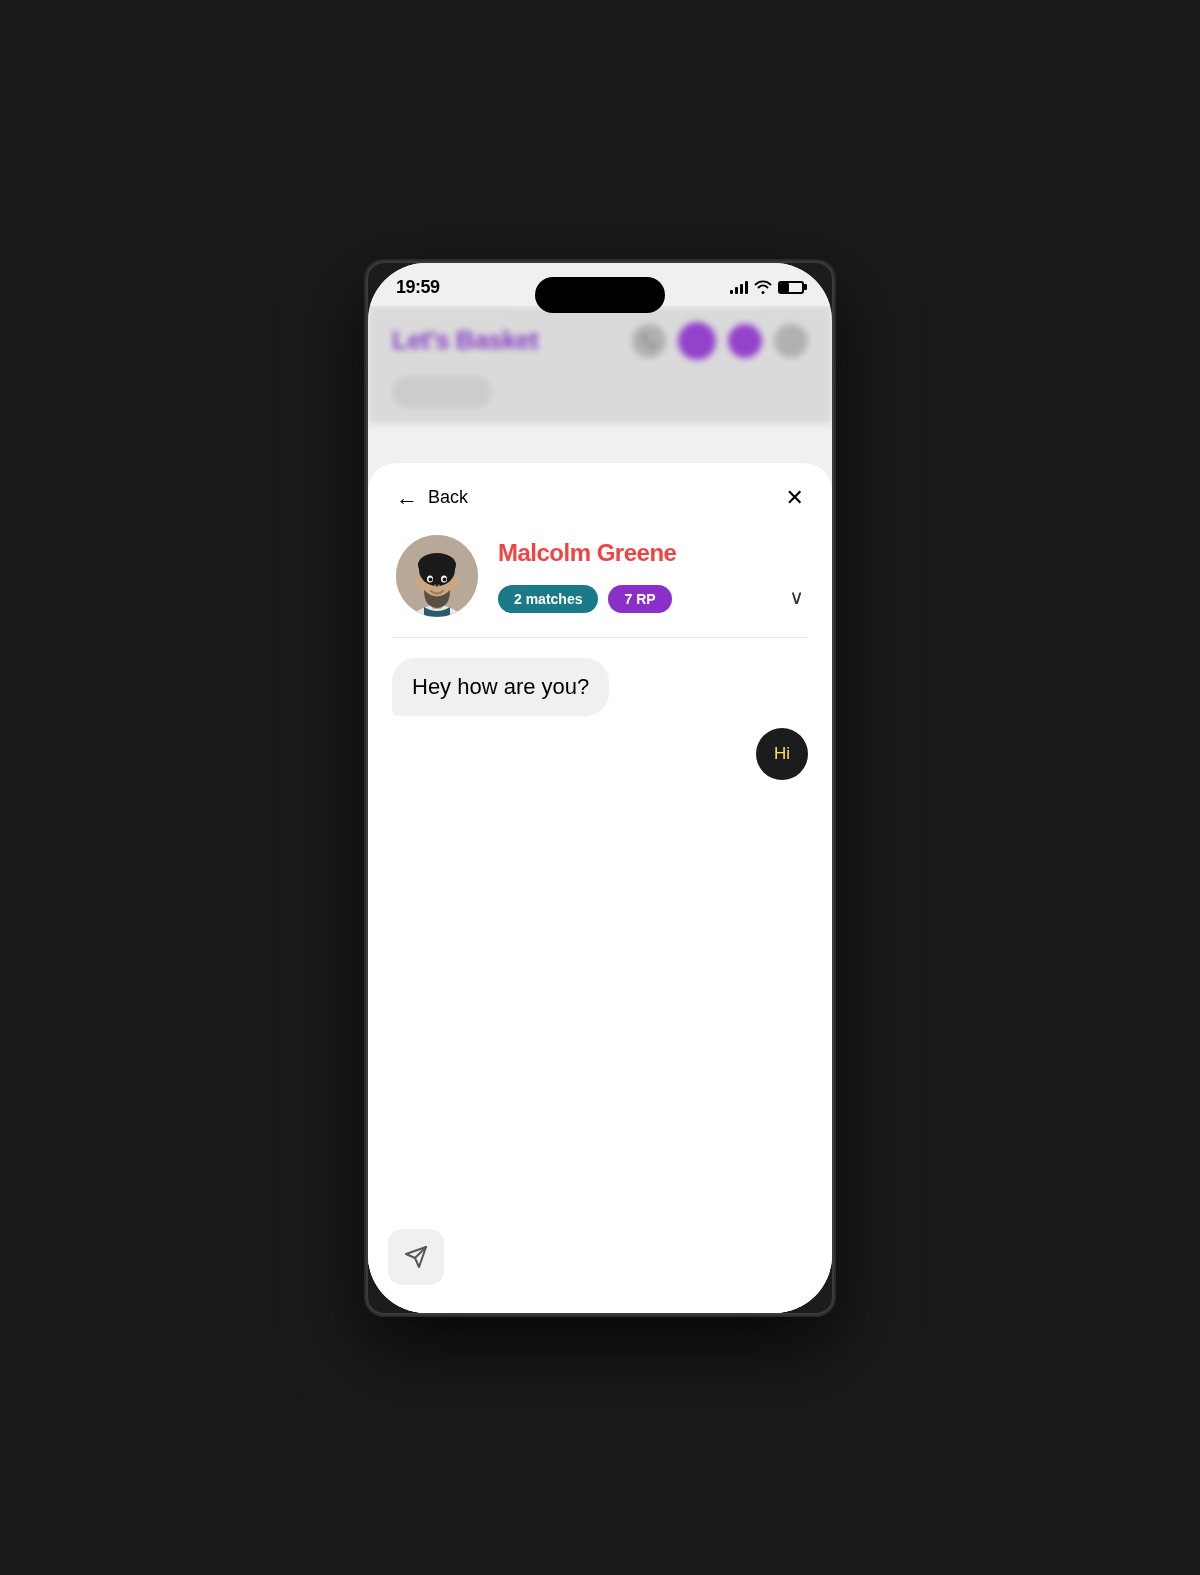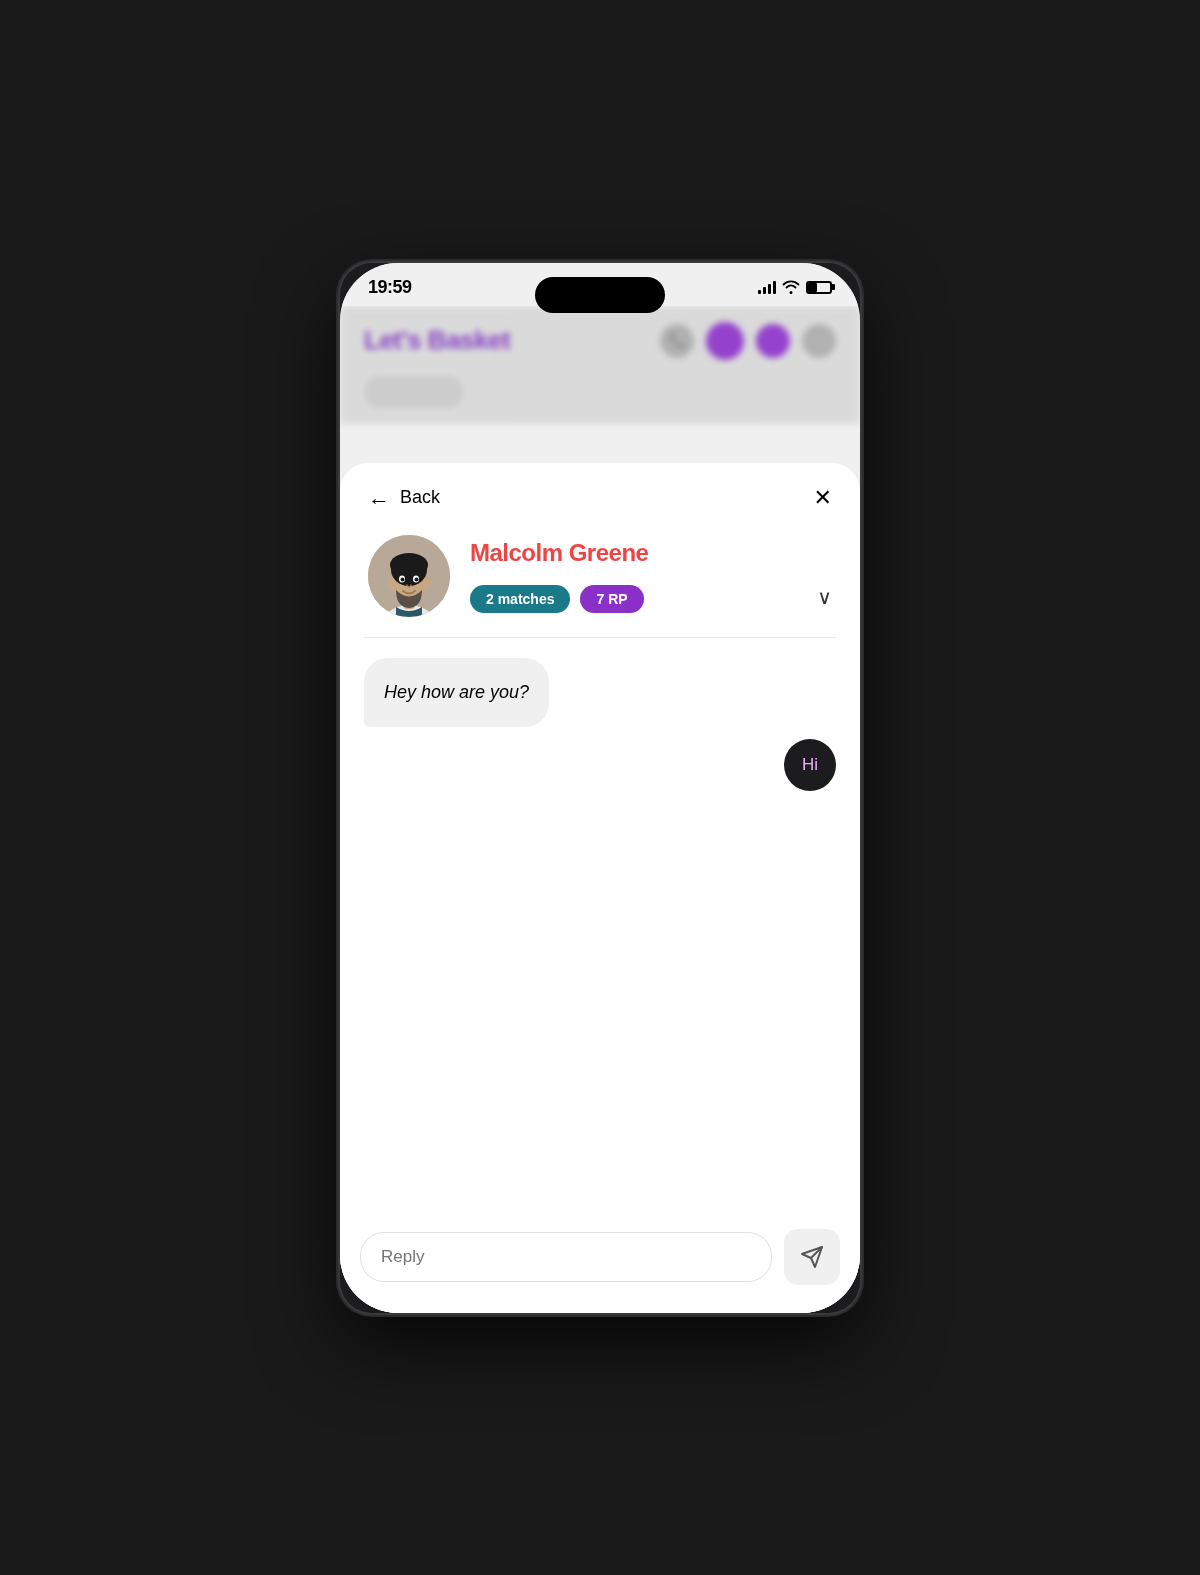--- a/index.html
+++ b/index.html
@@ -7,24 +7,24 @@
     body {
       background: #1a1a1a;
       display: flex;
       justify-content: center;
       align-items: center;
       min-height: 100vh;
       font-family: -apple-system, BlinkMacSystemFont, 'Helvetica Neue', Arial, sans-serif;
     }
 
     .phone-frame {
-      width: 520px;
+      width: 464px;
       height: 1050px;
       background: #1c1c1e;
-      border-radius: 32px;
+      border-radius: 16px;
       position: relative;
       box-shadow: 0 0 0 2px #3a3a3c, 0 0 0 4px #2c2c2e, 0 30px 80px rgba(0,0,0,0.8);
       overflow: hidden;
     }
 
     
     .phone-frame::before {
       content: '';
       position: absolute;
       left: -4px;
@@ -327,37 +327,36 @@
     }
 
     .message-row.right {
       justify-content: flex-end;
       flex-direction: column;
       align-items: flex-end;
       gap: 8px;
     }
 
     .message-bubble {
-      padding: 22px 20px;
+      padding: 14px 20px;
       border-radius: 24px;
-      font-size: 18px;
+      font-size: 22px;
       line-height: 1.4;
       max-width: 75%;
-      font-style: italic;
     }
 
     .bubble-left {
       background: #f0f0f0;
       color: #000;
       border-bottom-left-radius: 6px;
     }
 
     .bubble-right-small {
       background: #1c1c1e;
-      color: #f0abfc;
+      color: #fde047;
       width: 52px;
       height: 52px;
       border-radius: 50%;
       display: flex;
       align-items: center;
       justify-content: center;
       font-size: 17px;
       font-weight: 500;
     }
 
@@ -520,21 +519,20 @@
 
         <div class="message-row right">
           <div class="bubble-right-small">
             <span>Hi</span>
           </div>
         </div>
 
       </div>
 
       <div class="reply-bar">
-        <input type="text" class="reply-input" placeholder="Reply" style="">
         <button class="send-button">
           <svg class="send-icon" viewBox="0 0 24 24" fill="none">
             <path d="M22 2L11 13" stroke="#555" stroke-width="2" stroke-linecap="round" stroke-linejoin="round"></path>
             <path d="M22 2L15 22L11 13L2 9L22 2Z" stroke="#555" stroke-width="2" stroke-linecap="round" stroke-linejoin="round"></path>
           </svg>
         </button>
       </div>
 
     </div>
 

